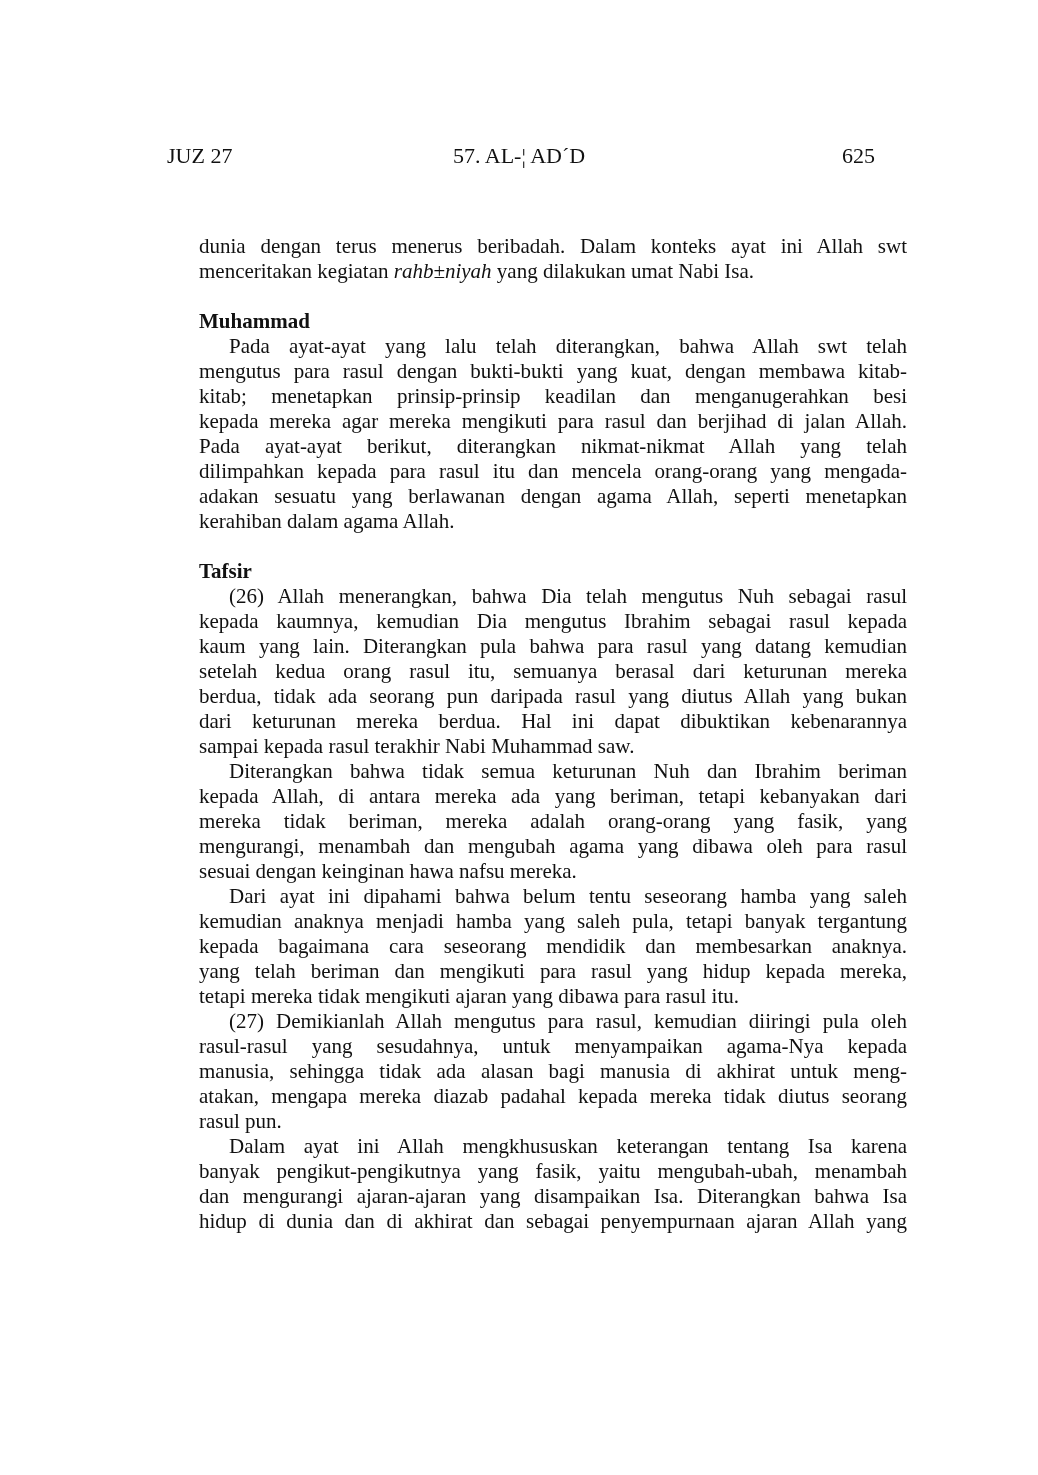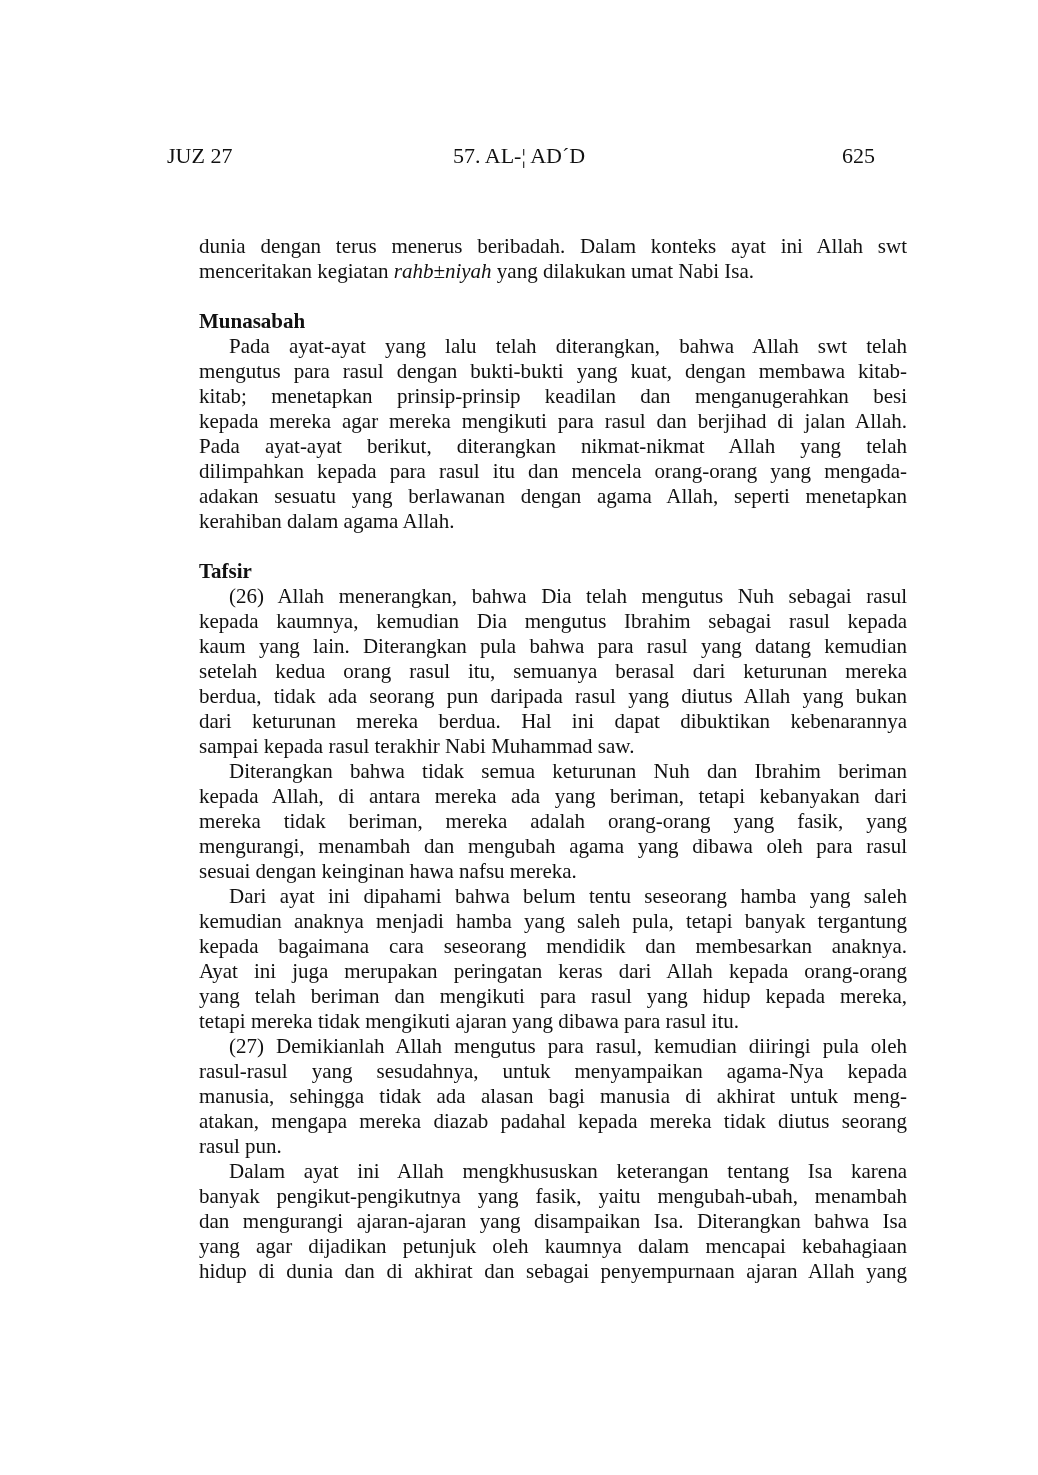--- a/index.html
+++ b/index.html
@@ -30,21 +30,21 @@
 
 <div class="body">
   <div>
     <span class="line">dunia dengan terus menerus beribadah. Dalam konteks ayat ini Allah swt</span>
     <span class="line last"><span>menceritakan kegiatan </span><span class="it">rahb±niyah</span><span> yang dilakukan umat Nabi Isa.</span></span>
   </div>
 
   <div class="gap"></div>
 
   <div>
-    <span class="line heading">Munasabah</span>
+    <span class="line heading">Muhammad</span>
     <div id="munasabah-lines">
         <span class="line indent">Pada ayat-ayat yang lalu telah diterangkan, bahwa Allah swt telah</span>
         <span class="line">mengutus para rasul dengan bukti-bukti yang kuat, dengan membawa kitab-</span>
         <span class="line">kitab; menetapkan prinsip-prinsip keadilan dan menganugerahkan besi</span>
         <span class="line">kepada mereka agar mereka mengikuti para rasul dan berjihad di jalan Allah.</span>
         <span class="line">Pada ayat-ayat berikut, diterangkan nikmat-nikmat Allah yang telah</span>
         <span class="line">dilimpahkan kepada para rasul itu dan mencela orang-orang yang mengada-</span>
         <span class="line">adakan sesuatu yang berlawanan dengan agama Allah, seperti menetapkan</span>
         <span class="line last">kerahiban dalam agama Allah.</span>
       </div>
@@ -68,33 +68,31 @@
           <span class="line indent">Diterangkan bahwa tidak semua keturunan Nuh dan Ibrahim beriman</span>
           <span class="line">kepada Allah, di antara mereka ada yang beriman, tetapi kebanyakan dari</span>
           <span class="line">mereka tidak beriman, mereka adalah orang-orang yang fasik, yang</span>
           <span class="line">mengurangi, menambah dan mengubah agama yang dibawa oleh para rasul</span>
           <span class="line last">sesuai dengan keinginan hawa nafsu mereka.</span>
         </div>
         <div>
           <span class="line indent">Dari ayat ini dipahami bahwa belum tentu seseorang hamba yang saleh</span>
           <span class="line">kemudian anaknya menjadi hamba yang saleh pula, tetapi banyak tergantung</span>
           <span class="line">kepada bagaimana cara seseorang mendidik dan membesarkan anaknya.</span>
-          <span class="line">Ayat ini juga merupakan peringatan keras dari Allah kepada orang-orang</span>
           <span class="line">yang telah beriman dan mengikuti para rasul yang hidup kepada mereka,</span>
           <span class="line last">tetapi mereka tidak mengikuti ajaran yang dibawa para rasul itu.</span>
         </div>
         <div>
           <span class="line indent">(27) Demikianlah Allah mengutus para rasul, kemudian diiringi pula oleh</span>
           <span class="line">rasul-rasul yang sesudahnya, untuk menyampaikan agama-Nya kepada</span>
           <span class="line">manusia, sehingga tidak ada alasan bagi manusia di akhirat untuk meng-</span>
           <span class="line">atakan, mengapa mereka diazab padahal kepada mereka tidak diutus seorang</span>
           <span class="line last">rasul pun.</span>
         </div>
         <div>
           <span class="line indent">Dalam ayat ini Allah mengkhususkan keterangan tentang Isa karena</span>
           <span class="line">banyak pengikut-pengikutnya yang fasik, yaitu mengubah-ubah, menambah</span>
           <span class="line">dan mengurangi ajaran-ajaran yang disampaikan Isa. Diterangkan bahwa Isa</span>
-          <span class="line">yang agar dijadikan petunjuk oleh kaumnya dalam mencapai kebahagiaan</span>
           <span class="line">hidup di dunia dan di akhirat dan sebagai penyempurnaan ajaran Allah yang</span>
         </div>
       </div>
   </div>
 </div>
 
 </body></html>

